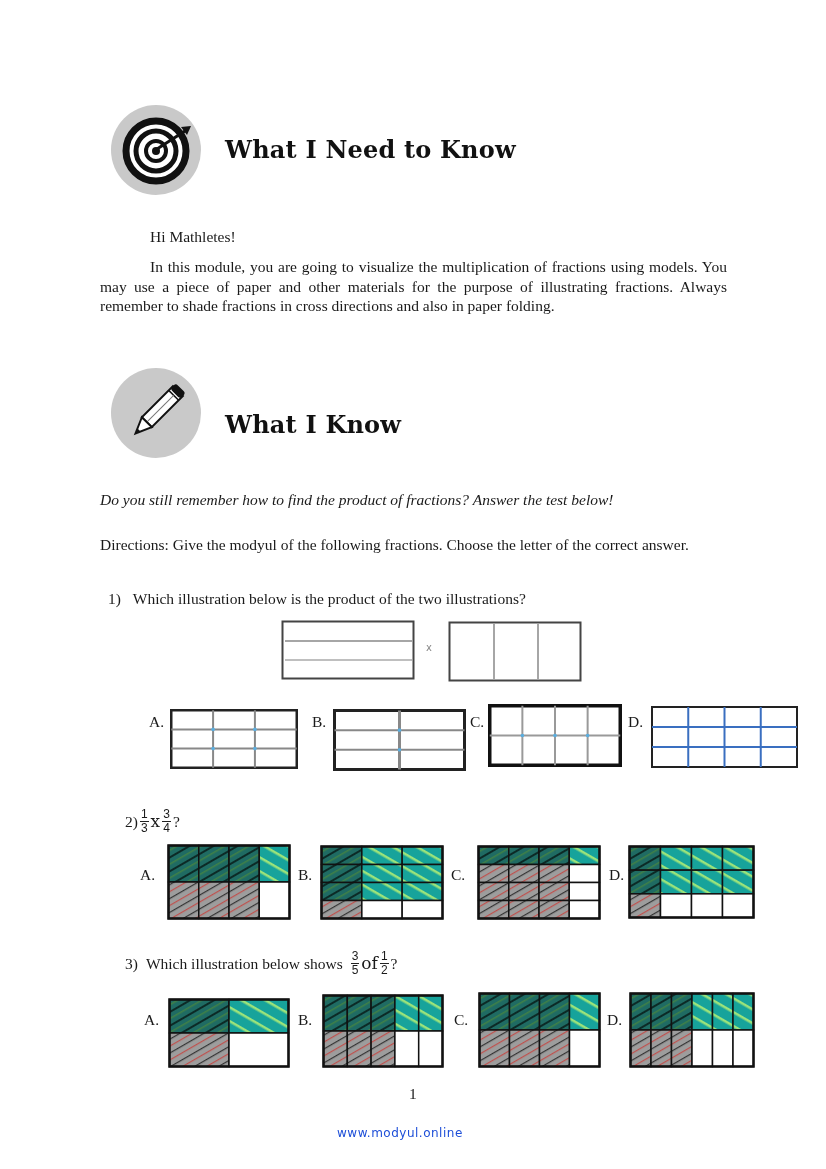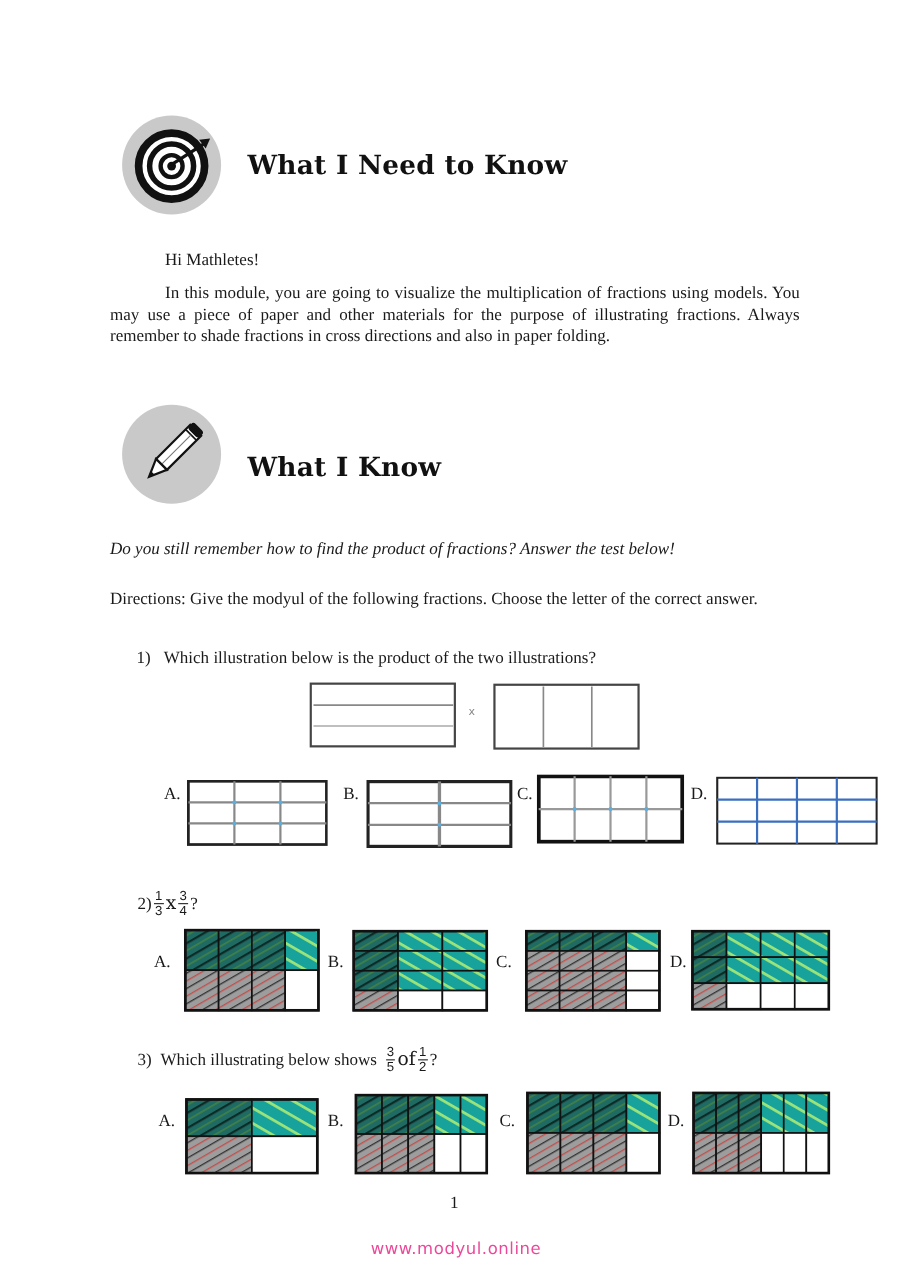--- a/index.html
+++ b/index.html
@@ -11,21 +11,21 @@
                    font-size: 24px; color: #111; letter-spacing: 0.2px; }
   .body-text { font-family: "Liberation Serif", "DejaVu Serif", serif; font-size: 15.5px; line-height: 19.5px; }
   .para { text-align: justify; text-align-last: left; width: 627px; }
   .italic { font-style: italic; }
   .opt-label { font-family: "Liberation Serif", serif; font-size: 15.5px; }
   .frac { display: inline-block; vertical-align: middle; text-align: center; font-family: "Liberation Sans", sans-serif; font-size: 12px; line-height: 13px; margin: 0 2px; }
   .frac .num { display: block; border-bottom: 1px solid #222; padding: 0 1px; }
   .frac .den { display: block; padding: 0 1px; }
   .op { font-family: "DejaVu Serif", serif; font-size: 17px; vertical-align: middle; }
   svg { display: block; }
-  .footer-url { font-family: "DejaVu Sans", sans-serif; font-size: 15px; color: #ec4899; letter-spacing: 0.5px; }
+  .footer-url { font-family: "DejaVu Sans", sans-serif; font-size: 12px; color: #1d4ed8; letter-spacing: 0.5px; }
 </style>
 </head>
 <body>
 
 <div class="abs icon-circle" style="left:111px; top:105px;" data-name="target-icon">
   <svg width="90" height="90" viewBox="0 0 90 90">
     <circle cx="45" cy="46" r="30" fill="#fff" stroke="#111" stroke-width="7"></circle>
     <circle cx="45" cy="46" r="20" fill="#fff" stroke="#111" stroke-width="5"></circle>
     <circle cx="45" cy="46" r="10" fill="#fff" stroke="#111" stroke-width="4"></circle>
     <circle cx="45" cy="46" r="4" fill="#111"></circle>
@@ -55,21 +55,21 @@
 <div class="abs body-text italic" style="left:100px; top:490px;" data-name="prompt-text">Do you still remember how to find the product of fractions? Answer the test below!</div>
 
 <div class="abs body-text" style="left:100px; top:535px; width:630px;" data-name="directions">
   <span data-name="directions-label">Directions:</span>
   <span data-name="directions-text">Give the modyul of the following fractions. Choose the letter of the correct answer.</span>
 </div>
 <style>
   [data-name="directions"] { padding-left: 87px; text-indent: -87px; }
 </style>
 
-<div class="abs body-text" style="left:124px; top:589px;text-align:center;" data-name="question-1">
+<div class="abs body-text" style="left:108px; top:589px;text-align:center;" data-name="question-1">
   <span data-name="question-number">1)</span>
   <span style="margin-left:8px;" data-name="question-text">Which illustration below is the product of the two illustrations?</span>
 </div>
 
 <svg class="abs" style="left:281px; top:620px;" width="134" height="61" data-name="factor-figure-rows">
   <rect x="1.5" y="1.5" width="131" height="57" fill="#fff" stroke="#444" stroke-width="2"></rect>
   <line x1="4" y1="21" x2="131" y2="21" stroke="#888" stroke-width="1.5"></line>
   <line x1="4" y1="40" x2="131" y2="40" stroke="#aaa" stroke-width="1.5"></line>
 </svg>
 <div class="abs" style="left:426px; top:642px; font-size:10px; color:#888; font-family:'DejaVu Sans',sans-serif;" data-name="multiply-operator">x</div>
@@ -201,21 +201,21 @@
     <rect x="94.5" y="25.166666666666668" width="31" height="23.666666666666668" fill="url(#pTeal)" stroke="#111" stroke-width="1.5" data-name="cell-teal-shaded"></rect>
     <rect x="1.5" y="48.833333333333336" width="31" height="23.666666666666668" fill="url(#pGray)" stroke="#111" stroke-width="1.5" data-name="cell-gray-shaded"></rect>
     <rect x="32.5" y="48.833333333333336" width="31" height="23.666666666666668" fill="#ffffff" stroke="#111" stroke-width="1.5" data-name="cell-unshaded"></rect>
     <rect x="63.5" y="48.833333333333336" width="31" height="23.666666666666668" fill="#ffffff" stroke="#111" stroke-width="1.5" data-name="cell-unshaded"></rect>
     <rect x="94.5" y="48.833333333333336" width="31" height="23.666666666666668" fill="#ffffff" stroke="#111" stroke-width="1.5" data-name="cell-unshaded"></rect>
     <rect x="1.5" y="1.5" width="124" height="71" fill="none" stroke="#111" stroke-width="2.5" data-name="figure-border"></rect>
   </svg>
 
 <div class="abs body-text" style="left:125px; top:950px; display:flex; align-items:center;" data-name="question-3">
   <span data-name="question-number">3)</span>
-  <span style="margin-left:8px; margin-right:6px;" data-name="question-text">Which illustrating below shows</span>
+  <span style="margin-left:8px; margin-right:6px;" data-name="question-text">Which illustration below shows</span>
   <span class="frac" data-name="fraction-three-fifths">
       <span class="num">3</span>
       <span class="den">5</span>
     </span>
   <span class="op" data-name="of-operator">of</span>
   <span class="frac" data-name="fraction-one-half">
       <span class="num">1</span>
       <span class="den">2</span>
     </span>
   <span data-name="question-mark">?</span>

